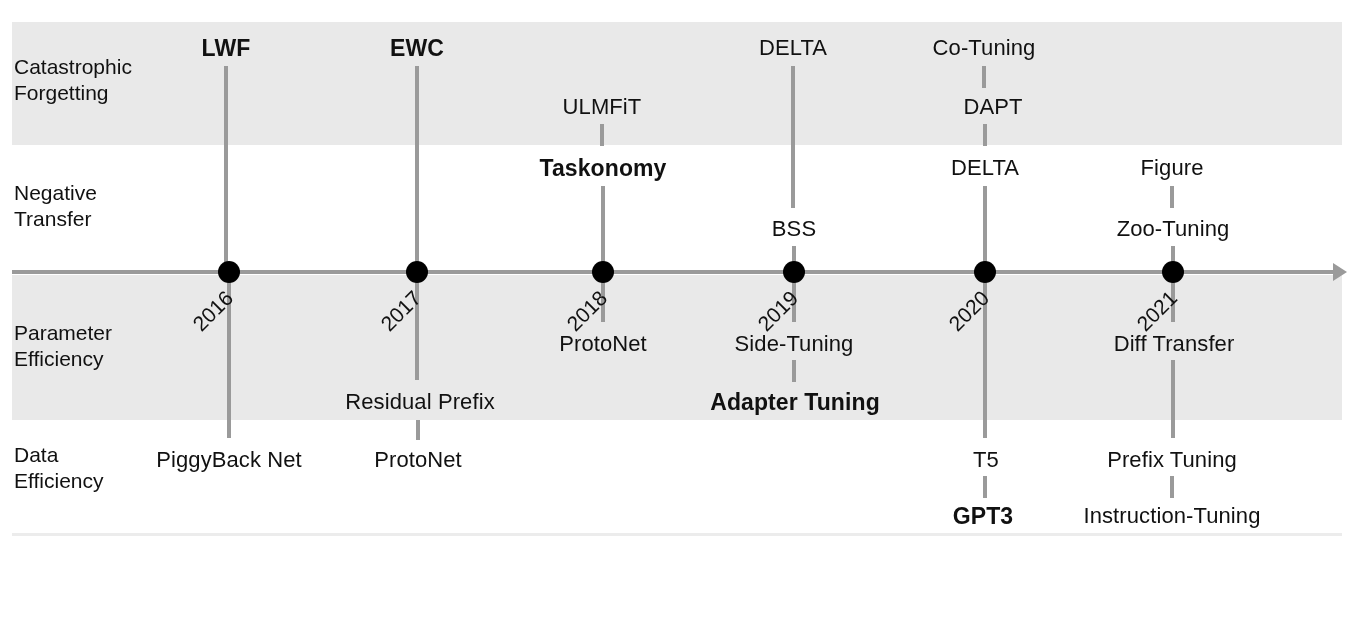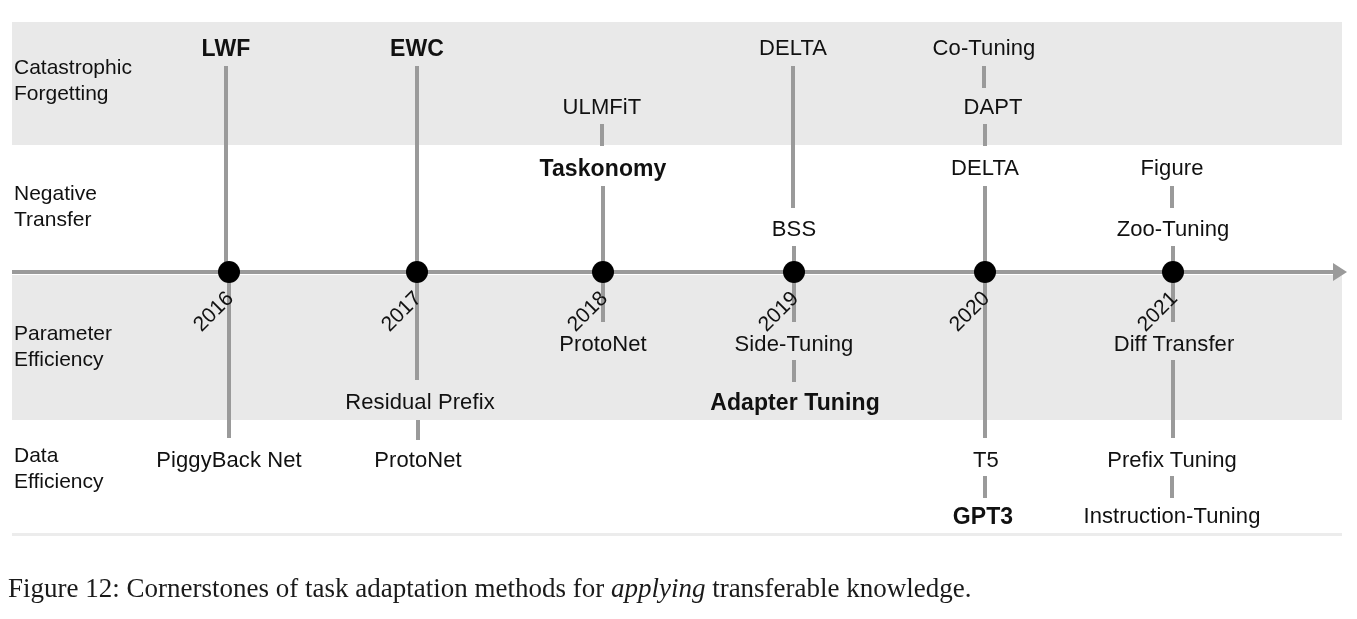--- a/index.html
+++ b/index.html
@@ -115,17 +115,14 @@
       <div class="node" style="left: 985px; top: 158px;">DELTA</div>
       <div class="node" style="left: 986px; top: 450px;">T5</div>
       <div class="node bold" style="left: 983px; top: 506px;">GPT3</div>
       <div class="node" style="left: 1172px; top: 158px;">Figure</div>
       <div class="node" style="left: 1173px; top: 219px;">Zoo-Tuning</div>
       <div class="node" style="left: 1174px; top: 334px;">Diff Transfer</div>
       <div class="node" style="left: 1172px; top: 450px;">Prefix Tuning</div>
       <div class="node" style="left: 1172px; top: 506px;">Instruction-Tuning</div>
     </div>
 
-  <div class="caption">
-    <span>Figure 12:  Cornerstones of task adaptation methods for </span><i>applying</i><span> transferable knowledge.</span>
-  </div>
 
 </div>
 
 </body></html>

